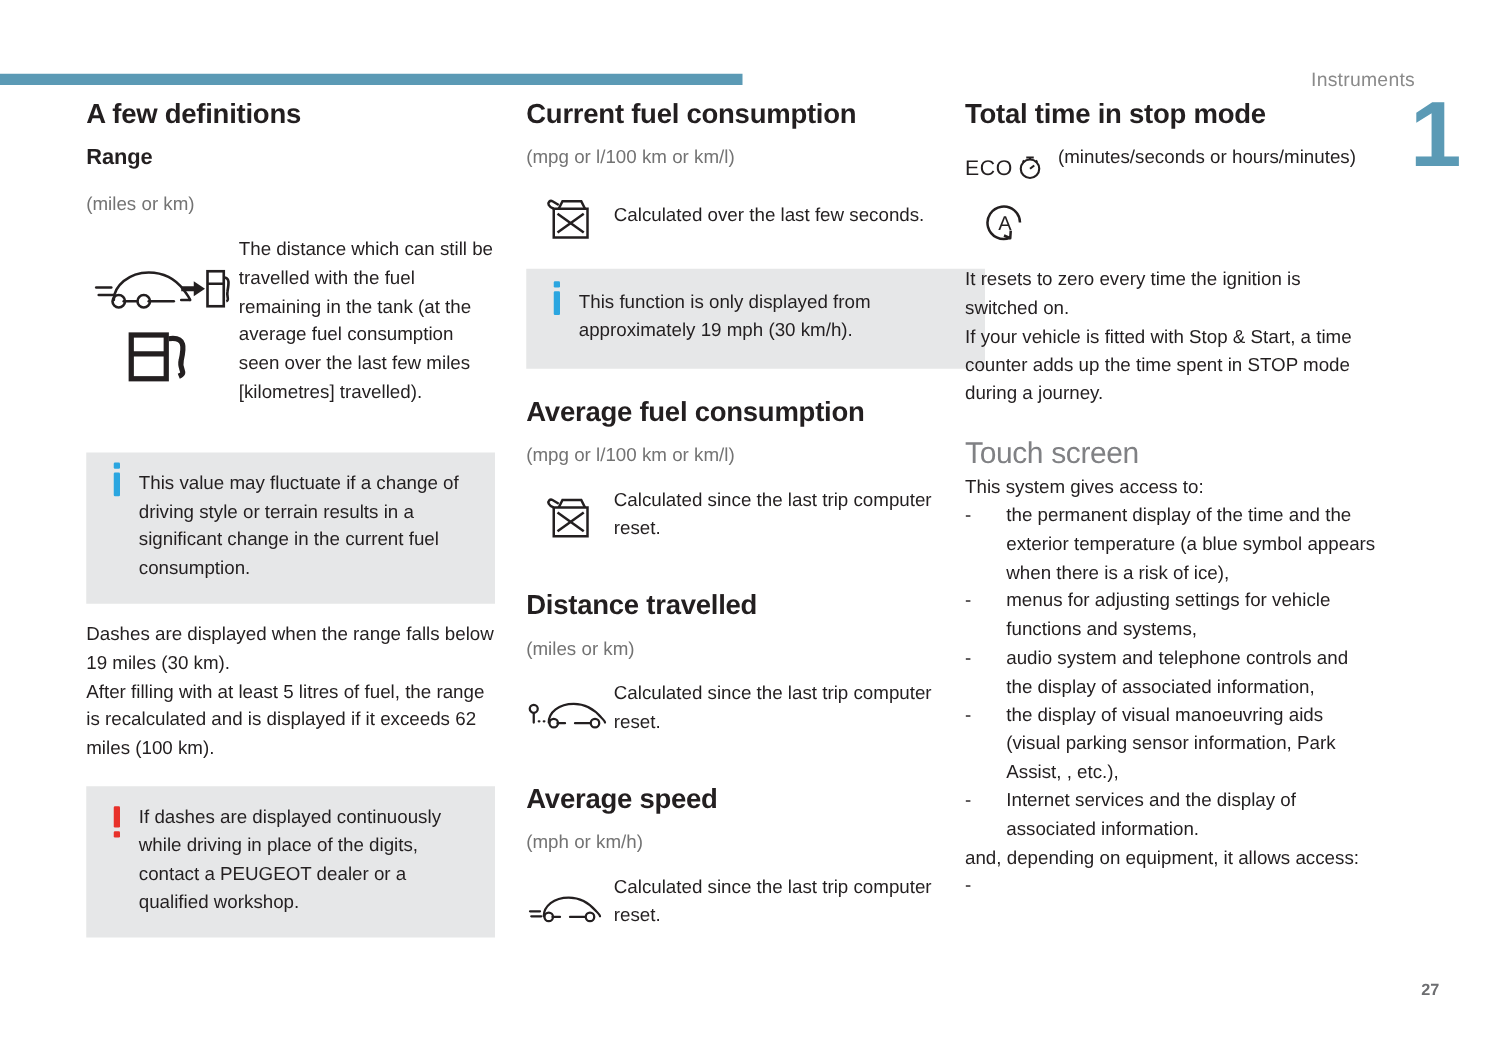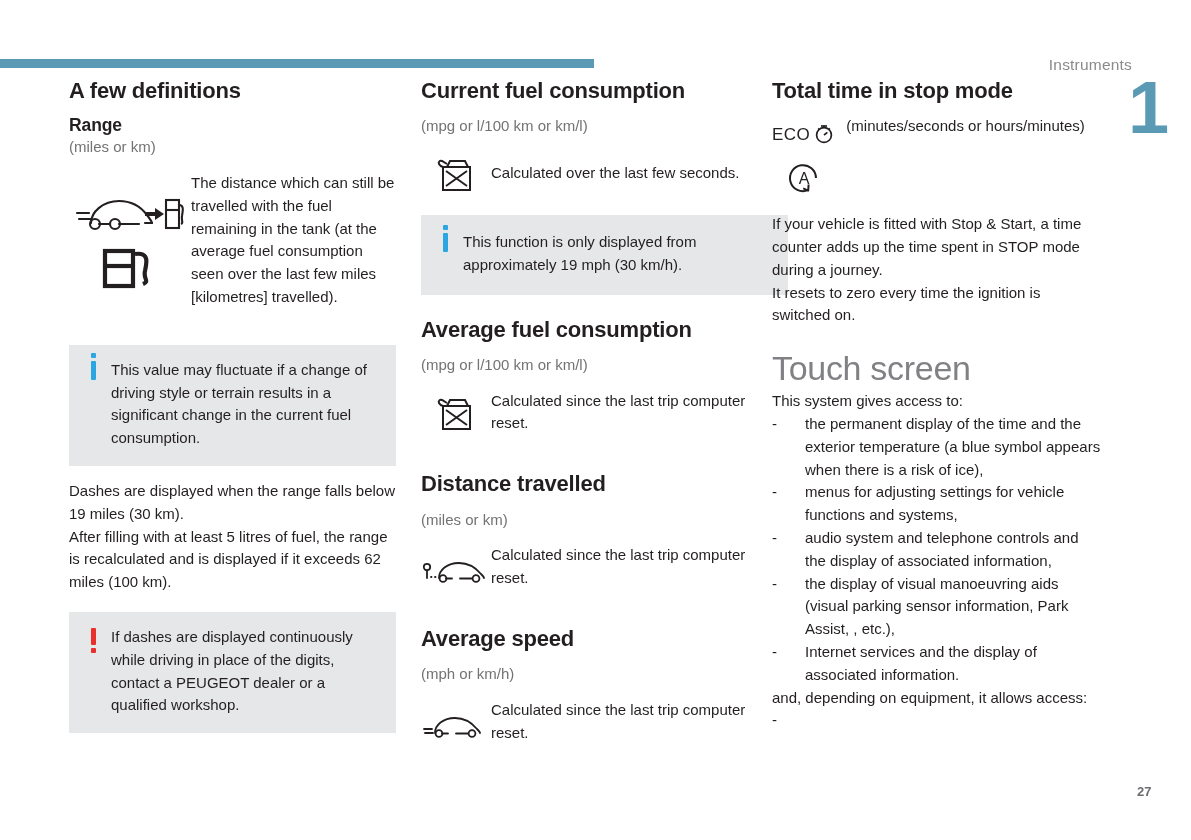--- a/index.html
+++ b/index.html
@@ -36,25 +36,25 @@
   .col{position:absolute;top:78px;}
   .col-1{left:69px;width:327px;}
   .col-2{left:421px;width:327px;}
   .col-3{left:772px;width:330px;}
 
   h1.sec{
     font-size:22px;font-weight:700;margin:0 0 12px 0;
     letter-spacing:-.2px;color:#231f20;line-height:1.15;
   }
   h2.sub{
-    font-size:17.5px;font-weight:700;margin:0 0 0 0;
+    font-size:17.5px;font-weight:700;margin:0 0 17px 0;
     letter-spacing:-.1px;color:#231f20;
   }
   h1.grey{
-    font-size:34px;font-weight:400;color:#808184;
+    font-size:24px;font-weight:400;color:#808184;
     margin:0 0 2px 0;letter-spacing:-.3px;
   }
   p.unit{font-size:15px;margin:0 0 14px 0;color:#737373;line-height:1.45;}
   p.body{font-size:15px;margin:0;color:#231f20;line-height:1.52;}
 
   
   .icon-row{display:flex;align-items:center;gap:0;margin:0 0 14px 0;}
   .icon-cell{flex:0 0 auto;display:flex;align-items:center;justify-content:center;}
   .icon-text{font-size:15px;line-height:1.52;color:#231f20;}
 
@@ -298,22 +298,22 @@
     <div style="margin:14px 0 16px 14px;">
       <svg width="36" height="38" viewBox="0 0 36 38">
         <g fill="none" stroke="#231f20" stroke-width="2">
           <path d="M30 19 A13 13 0 1 0 22 31.2"></path>
           <path d="M22.6 25.5 L22.2 31.6 L17.2 29.4" stroke-linejoin="round"></path>
         </g>
         <text x="18" y="25" font-family="Liberation Sans, sans-serif" font-size="16" text-anchor="middle" fill="#231f20">A</text>
       </svg>
     </div>
 
+    <p class="body">It resets to zero every time the ignition is switched on.</p>
     <p class="body">If your vehicle is fitted with Stop &amp; Start, a time counter adds up the time spent in STOP mode during a journey.</p>
-    <p class="body">It resets to zero every time the ignition is switched on.</p>
 
     <div style="height:22px;"></div>
 
     <h1 class="grey">Touch screen</h1>
     <p class="lead">This system gives access to:</p>
 
     <ul class="dashlist">
       <li>
         <span class="dash">-</span>
         <span>the permanent display of the time and the exterior temperature (a blue symbol appears when there is a risk of ice),</span>

